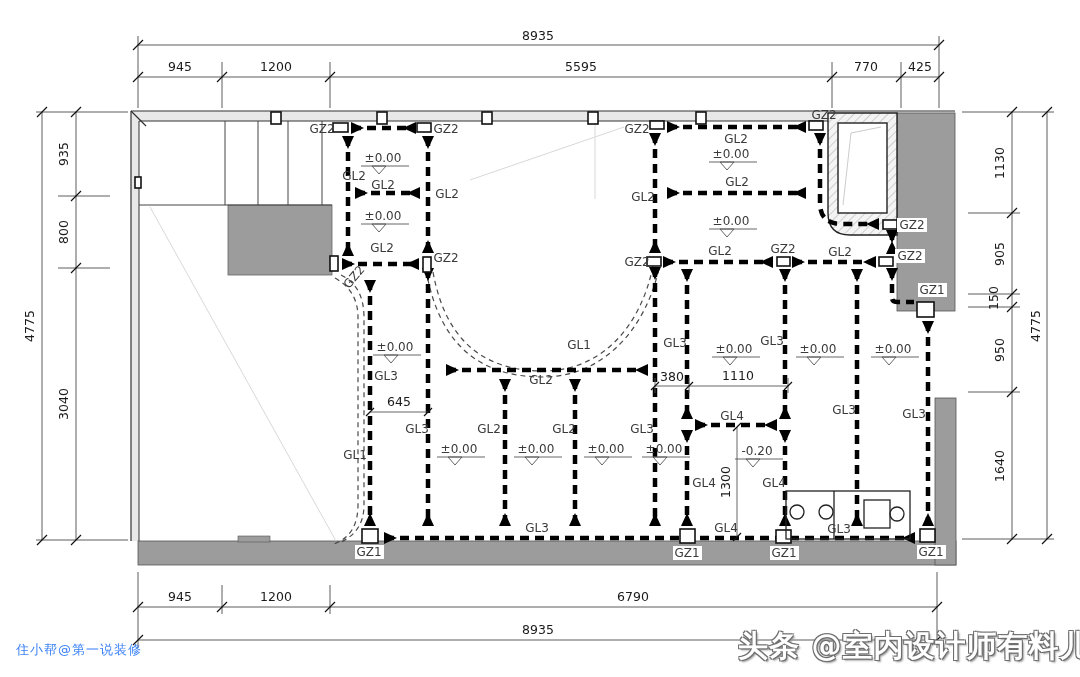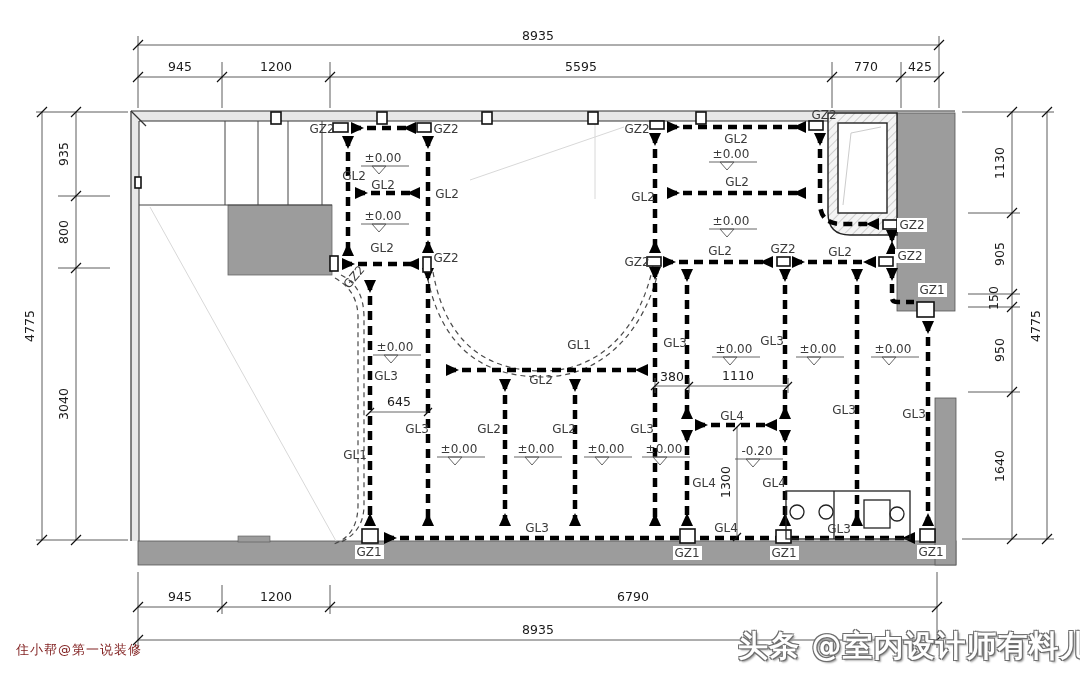--- a/index.html
+++ b/index.html
@@ -7,21 +7,21 @@
           font-family:"DejaVu Sans","Liberation Sans",sans-serif;}
   svg{position:absolute;left:0;top:0;}
   svg text{fill:#2b2b2b;font-size:12.5px;font-family:"DejaVu Sans","Liberation Sans",sans-serif;}
   svg text.dim{fill:#1a1a1a;font-size:12.5px;}
   svg text.lvl{fill:#3a3a3a;font-size:12px;}
   svg text.lbl{fill:#3a3a3a;font-size:12px;}
   .wm-right{position:absolute;left:738px;top:626px;font-size:30px;font-weight:bold;color:#ffffff;
             letter-spacing:1px;white-space:nowrap;
             text-shadow:-1px -1px 0 #6e6e6e,1px -1px 0 #6e6e6e,-1px 1px 0 #6e6e6e,
                         1px 1px 0 #6e6e6e,2px 2px 2px #9a9a9a;}
-  .wm-left{position:absolute;left:16px;top:641px;font-size:13px;color:#7f1d1d;
+  .wm-left{position:absolute;left:16px;top:641px;font-size:13px;color:#3b82f6;
            letter-spacing:1px;white-space:nowrap;}
 </style>
 </head>
 <body>
 
 <div id="screen">
 <svg width="1080" height="677" viewBox="0 0 1080 677">
   <defs>
     <marker id="as" markerUnits="userSpaceOnUse" markerWidth="14" markerHeight="12" refX="1" refY="6" orient="auto">
       <path d="M0,0 L13,6 L0,12 Z" fill="#000"></path>

